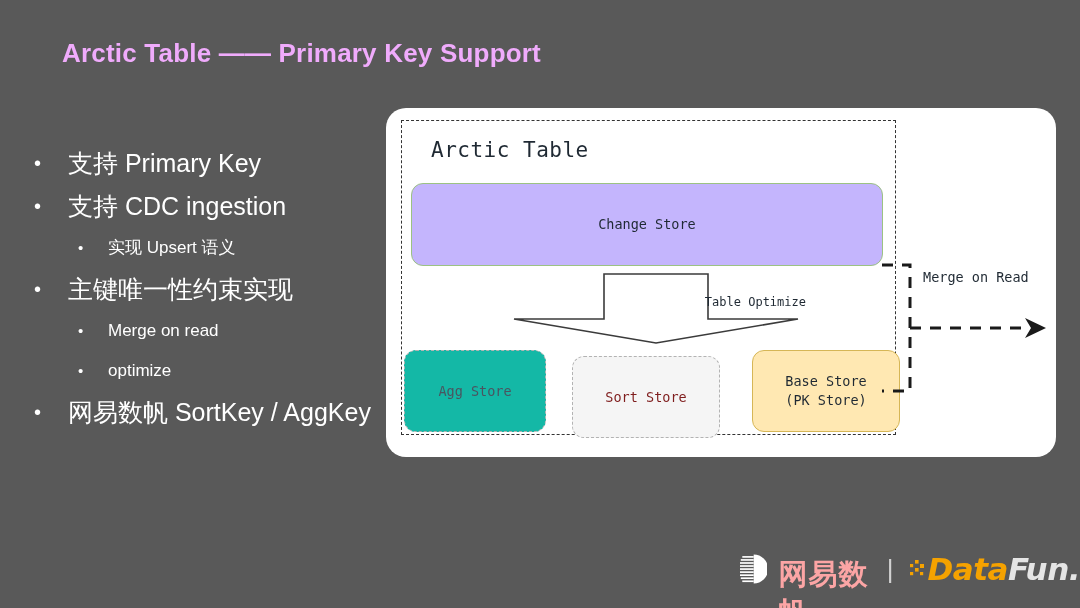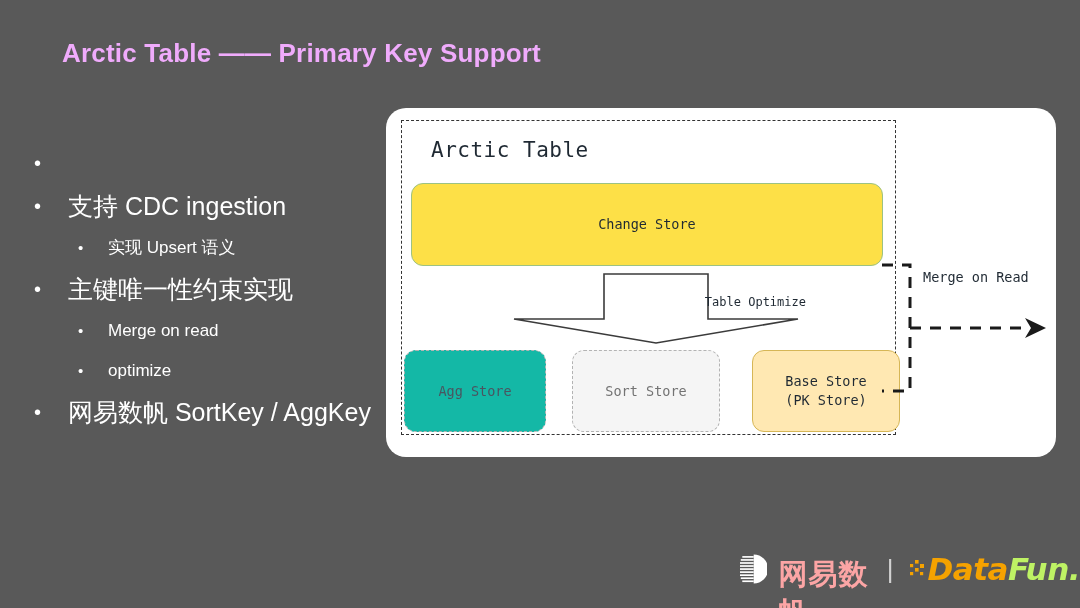--- a/index.html
+++ b/index.html
@@ -116,43 +116,43 @@
     font-size: 13.5px;
     line-height: 19px;
     color: #1f2933;
     white-space: pre-line;
   }
   .box-change {
     left: 25px;
     top: 75px;
     width: 472px;
     height: 83px;
-    background: #fde047;
+    background: #c4b5fd;
     border: 1.5px solid #9cc283;
     border-radius: 12px;
   }
   .box-agg {
     left: 18px;
     top: 242px;
     width: 142px;
     height: 82px;
     background: #14b8a6;
     border: 1.5px dashed #b3b3b3;
     border-radius: 12px;
     color: #4a5560;
   }
   .box-sort {
     left: 186px;
-    top: 242px;
+    top: 248px;
     width: 148px;
     height: 82px;
     background: #f5f5f5;
     border: 1.5px dashed #b3b3b3;
     border-radius: 12px;
-    color: #737373;
+    color: #7f1d1d;
   }
   .box-base {
     left: 350px;
     top: 242px;
     width: 148px;
     height: 82px;
     background: #ffe8b2;
     border: 1.5px solid #d6b656;
     border-radius: 12px;
     margin-left: 16px;
@@ -249,33 +249,34 @@
   }
   .datafun-word {
     font-family: "DejaVu Sans", sans-serif;
     font-size: 31px;
     font-weight: bold;
     font-style: italic;
     line-height: 34px;
     letter-spacing: -0.5px;
   }
   .df-data { color: #f5a200; }
-  .df-fun  { color: #bef264; }
+  .df-fun  { color: #e5e5e5; }
 </style>
 </head>
 <body>
 
 <div class="slide">
 
   <div class="slide-title">Arctic Table —— Primary Key Support</div>
 
   <div class="bullets">
 
     <div class="bullet-row lvl1">
       <span class="bullet-dot">•</span>
+      <span class="bullet-text">支持 Primary Key</span>
     </div>
 
     <div class="bullet-row lvl1">
       <span class="bullet-dot">•</span>
       <span class="bullet-text">支持 CDC ingestion</span>
     </div>
 
     <div class="bullet-row lvl2">
       <span class="bullet-dot">•</span>
       <span class="bullet-text">实现 Upsert 语义</span>

